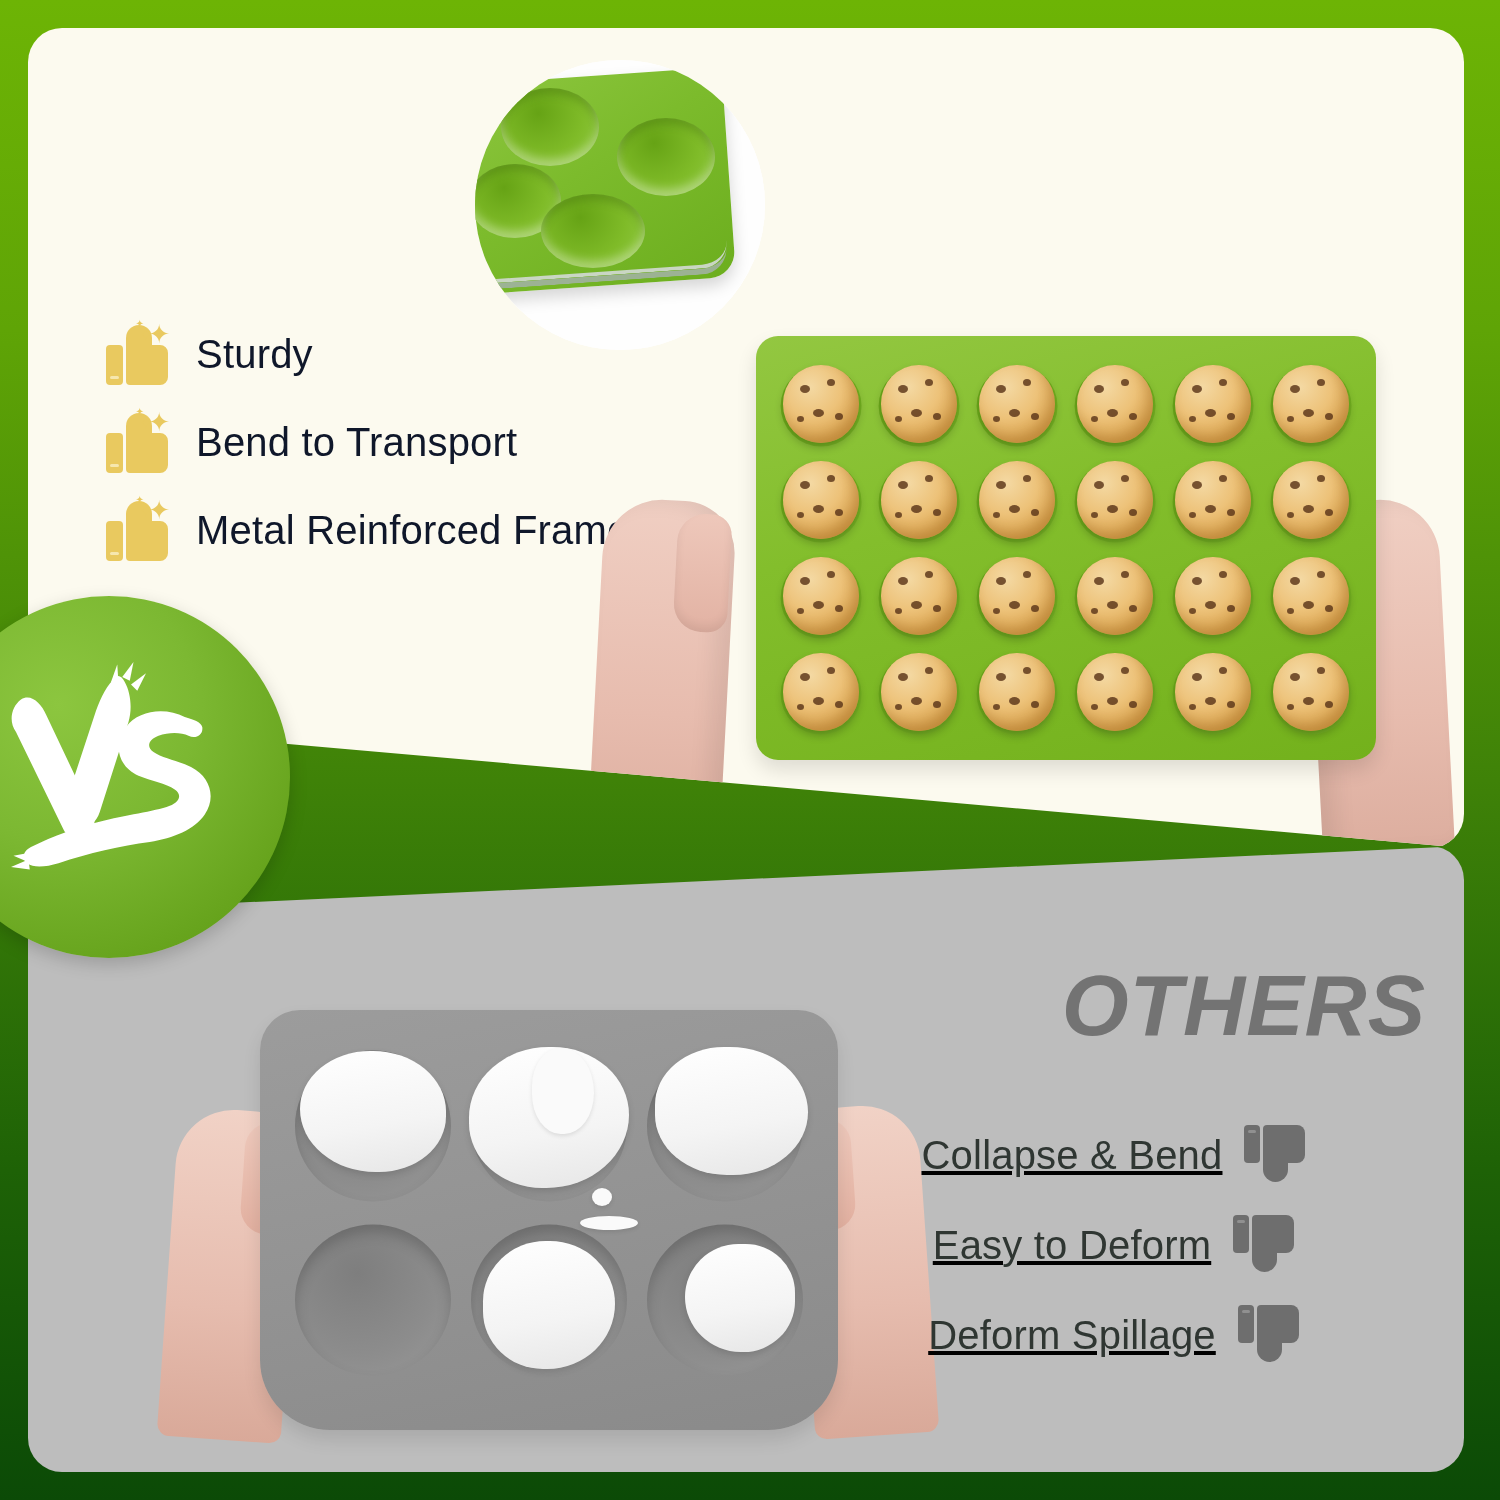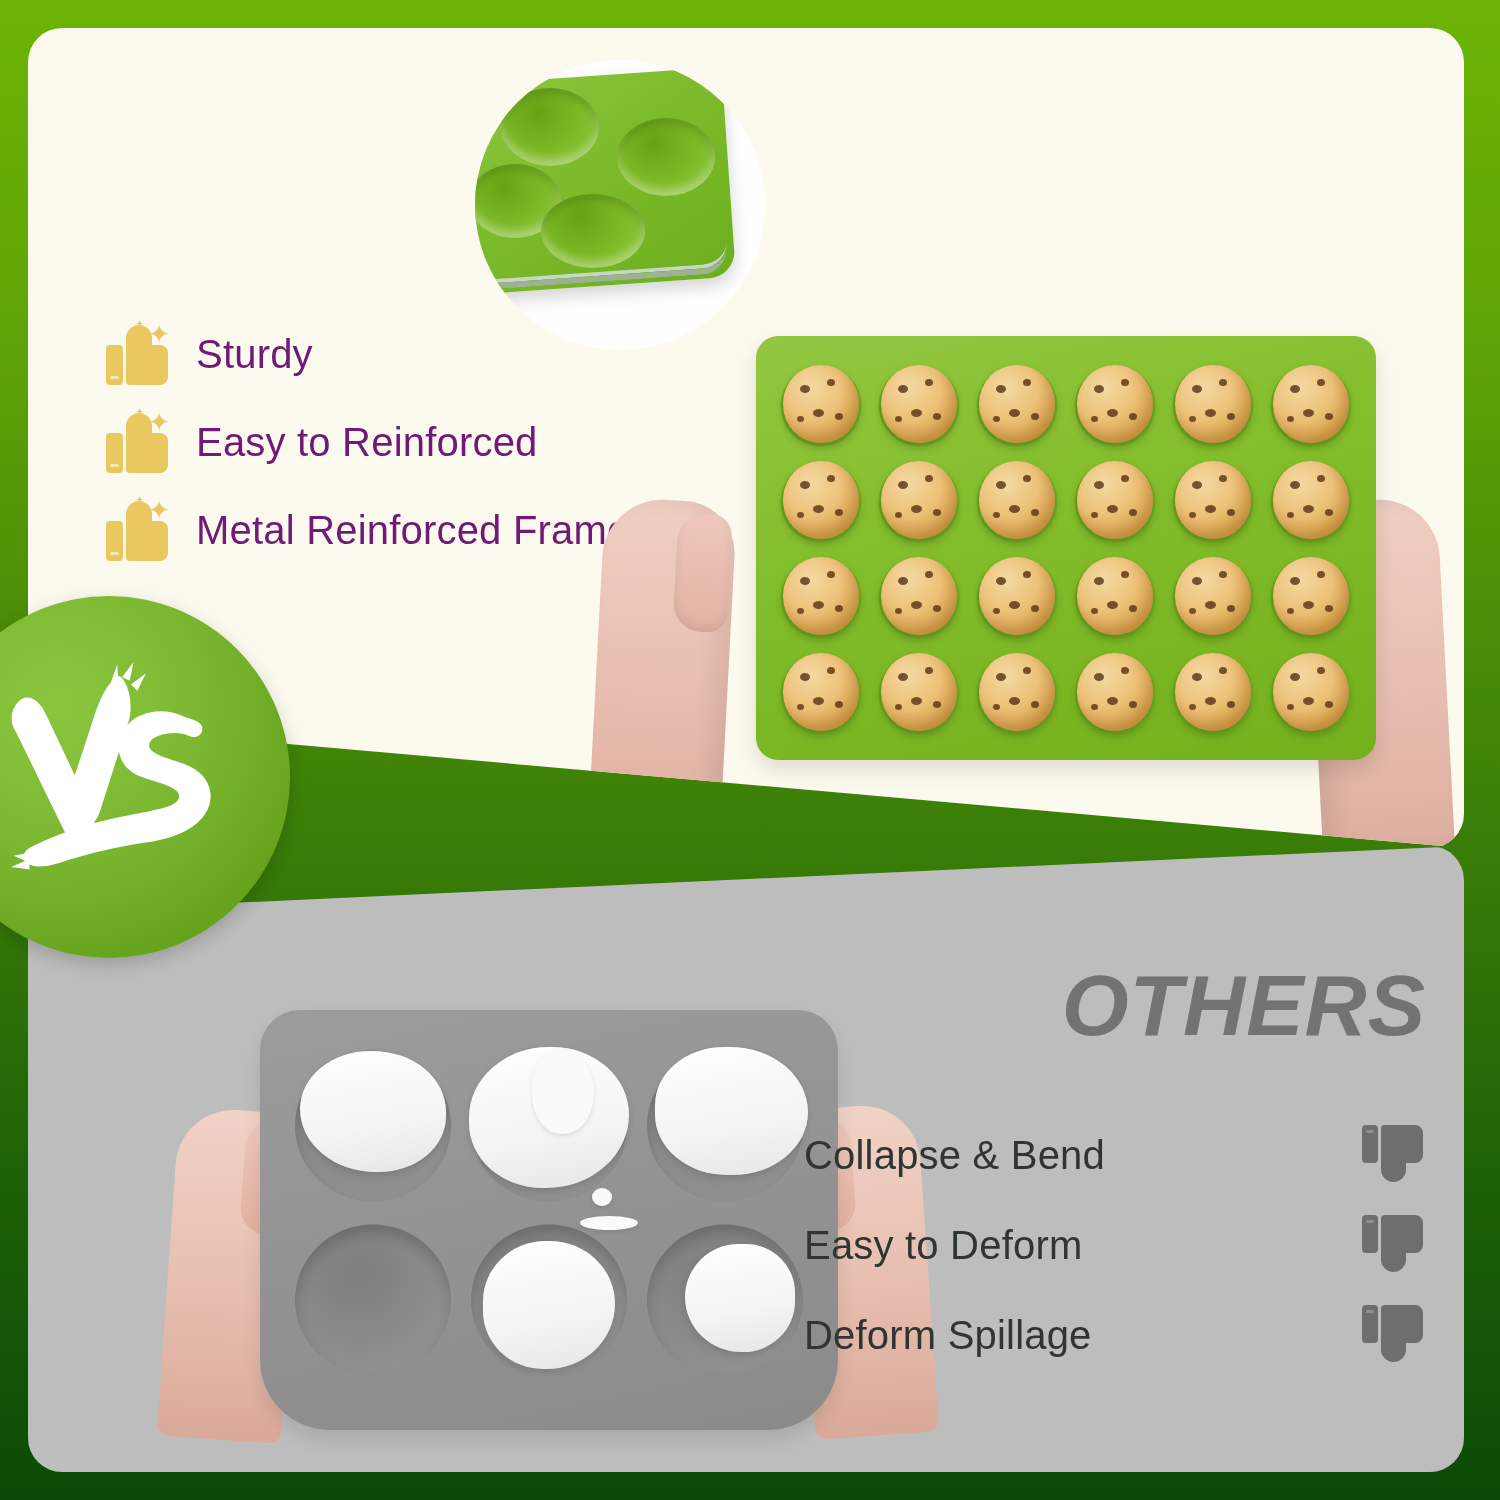--- a/index.html
+++ b/index.html
@@ -19,21 +19,21 @@
     clip-path: polygon(0 0, 100% 0, 100% 100%, 0 84.5%);
     overflow:hidden;
   }
   #ours-title{
     position:absolute; left:76px; top:126px;
     font-size:86px; font-weight:bold; font-style:italic;
     color:#333D37; letter-spacing:1px; line-height:1;
   }
   #ours-list{ position:absolute; left:78px; top:282px; width:640px; }
   .feat-row{ display:flex; align-items:center; height:88px; }
-  .feat-label{ font-size:40px; color:#701a75; margin-left:24px; letter-spacing:.2px; }
+  .feat-label{ font-size:40px; color:#0f172a; margin-left:24px; letter-spacing:.2px; }
 
   
   .thumb-up{ position:relative; width:66px; height:62px; flex:0 0 66px; }
   .thumb-up .cuff{
     position:absolute; left:0; bottom:0; width:17px; height:40px;
     background:#E9C95F; border-radius:4px;
   }
   .thumb-up .cuff:after{
     content:""; position:absolute; left:4px; bottom:6px; width:9px; height:3px;
     background:#F6E7AE; border-radius:2px;
@@ -139,21 +139,21 @@
     -webkit-clip-path: polygon(0 10.6%, 100% 0, 100% 100%, 0 100%);
     clip-path: polygon(0 10.6%, 100% 0, 100% 100%, 0 100%);
     overflow:hidden;
   }
   #others-title{
     position:absolute; right:74px; top:962px;
     font-size:86px; font-weight:bold; font-style:italic;
     color:#737373; letter-spacing:1px; line-height:1; z-index:5;
   }
   #others-list{ position:absolute; right:76px; top:1110px; width:620px; z-index:5; }
-  .con-row{ display:flex; align-items:center; justify-content:space-between; height:90px; }
+  .con-row{ display:flex; align-items:center; justify-content:center; height:90px;text-decoration:underline; }
   .con-label{ font-size:40px; color:#2F3632; margin-right:22px; letter-spacing:.2px; }
   .thumb-down{ position:relative; width:62px; height:60px; flex:0 0 62px; }
   .thumb-down .cuff{
     position:absolute; left:0; top:0; width:16px; height:38px;
     background:#6E6E6E; border-radius:4px;
   }
   .thumb-down .cuff:after{
     content:""; position:absolute; left:4px; top:5px; width:8px; height:3px;
     background:#909090; border-radius:2px;
   }
@@ -262,21 +262,21 @@
 
     <div class="feat-row">
       <span class="thumb-up">
         <span class="cuff"></span>
           <span class="palm"></span>
           <span class="thumbpart"></span>
         <span class="spark s1">✦</span>
           <span class="spark s2">✦</span>
           <span class="spark s3">✦</span>
       </span>
-      <span class="feat-label">Easy to Reinforced</span>
+      <span class="feat-label">Bend to Transport</span>
     </div>
 
     <div class="feat-row">
       <span class="thumb-up">
         <span class="cuff"></span>
           <span class="palm"></span>
           <span class="thumbpart"></span>
         <span class="spark s1">✦</span>
           <span class="spark s2">✦</span>
           <span class="spark s3">✦</span>

